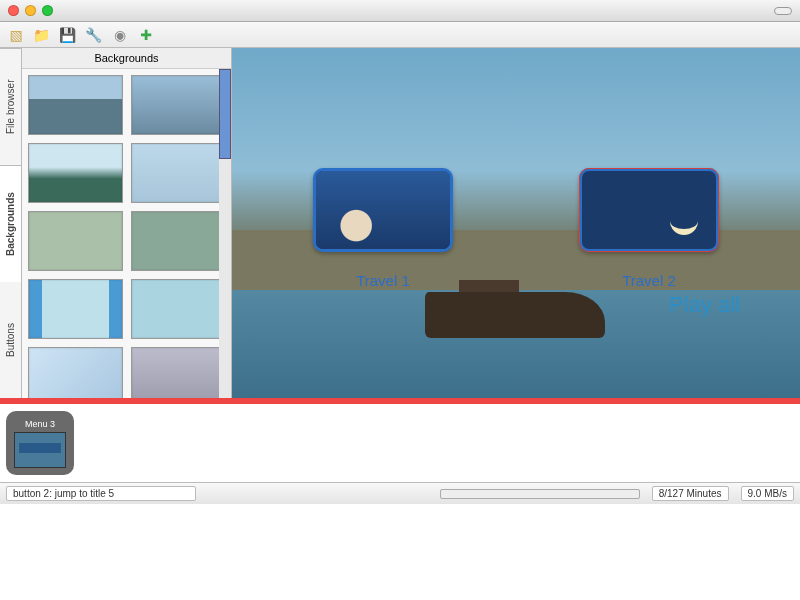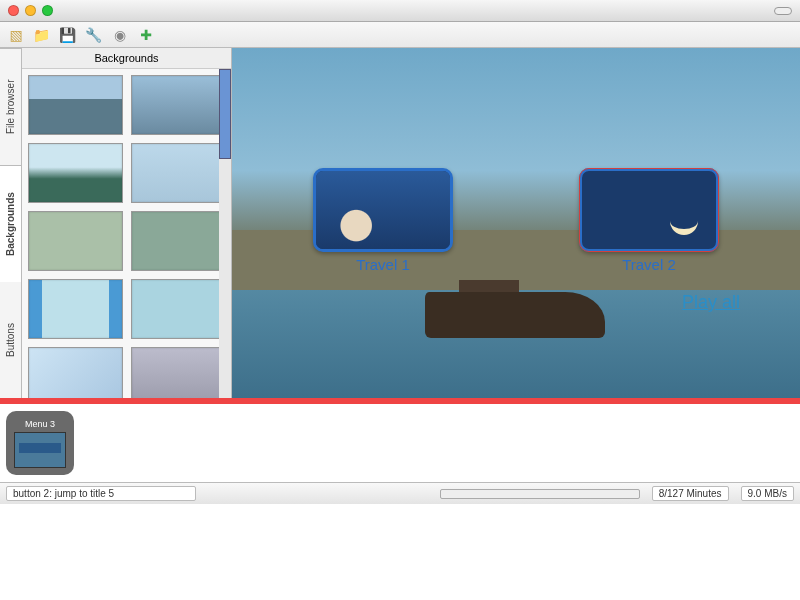--- a/index.html
+++ b/index.html
@@ -34,30 +34,30 @@
 .thumbgrid .sbtrack { position: absolute; right: 0; top: 0; bottom: 0; width: 12px; background: #e8e8e8; }
 .thumbgrid .sbthumb { position: absolute; right: 0; top: 0; width: 12px; height: 90px; background: #6a94d4; border: 1px solid #557; }
 
 
 .canvas { flex: 1; position: relative; background: linear-gradient(to bottom, #6fa8c8 0%, #8fbdd6 35%, #6f7a6a 55%, #6f7a6a 62%, #5a8fa8 62%, #3d6f8a 100%); }
 .island { position: absolute; left: 0; right: 0; top: 52%; height: 60px; background: #7a7860; }
 .ship { position: absolute; left: 34%; bottom: 60px; width: 180px; height: 46px; background: #3a2d22; border-radius: 4px 40px 6px 6px / 6px 30px 6px 6px; }
 .shipcabin { position: absolute; left: 40%; bottom: 100px; width: 60px; height: 18px; background: #4a3a2e; }
 
 .btnrow { position: absolute; top: 120px; left: 0; right: 0; display: flex; justify-content: space-around; padding: 0 18px; }
-.menubtn { display: flex; flex-direction: column; align-items: center; gap: 4px; }
+.menubtn { display: flex; flex-direction: column; align-items: center; gap: 20px; }
 .mthumb { width: 140px; height: 84px; border: 3px solid #2a6ec8; border-radius: 10px; background: #1a3a6a; box-shadow: 0 2px 4px rgba(0,0,0,.3); position: relative; overflow: hidden; }
 .mthumb.sel { outline: 1px solid #d04040; outline-offset: -1px; }
 .mthumb .inner1 { position:absolute; inset:0; background: radial-gradient(circle at 30% 70%, #e8d8c0 14%, transparent 15%), linear-gradient(#2a5a9a,#1a3a6a); }
 .mthumb .inner2 { position:absolute; inset:0; background: radial-gradient(circle at 50% 40%, #c8a860 8%, transparent 30%), linear-gradient(#1a3a6a,#0a2a5a); }
 .mthumb .inner3 { position:absolute; inset:0; }
 .inner3 .moon { position:absolute; right:18px; bottom:14px; width:28px; height:16px; border-bottom:6px solid #f4e8c0; border-radius:0 0 20px 20px; }
 .mlabel { font-size: 15px; color: #2a6ec8; }
 
-.playall { position: absolute; right: 60px; top: 244px; font-size: 18px; color: #2a8ec8; text-decoration: underline; }
+.playall { position: absolute; right: 60px; top: 244px; font-size: 22px; color: #2a8ec8; }
 
 
 .timeline { height: 78px; background: #fff; display: flex; align-items: center; padding: 6px; }
 .menuchip { width: 68px; height: 64px; background: #6a6a6a; border-radius: 10px; display: flex; flex-direction: column; align-items: center; justify-content: center; color: #fff; font-size: 9px; gap: 3px; }
 .menuchip .mini { width: 52px; height: 36px; background: #4a7a9a; border: 1px solid #333; position: relative; }
 .menuchip .mini::after { content:""; position:absolute; left:4px; right:4px; top:10px; height:10px; background: #2a5a8a; }
 
 
 .status { height: 22px; background: linear-gradient(#f8f8f8,#e4e4e4); border-top: 1px solid #bbb; display: flex; align-items: center; font-size: 10px; color: #333; padding: 0 6px; gap: 12px; }
 .status .seg { border: 1px solid #bbb; padding: 1px 6px; background: #fff; border-radius: 2px; }

